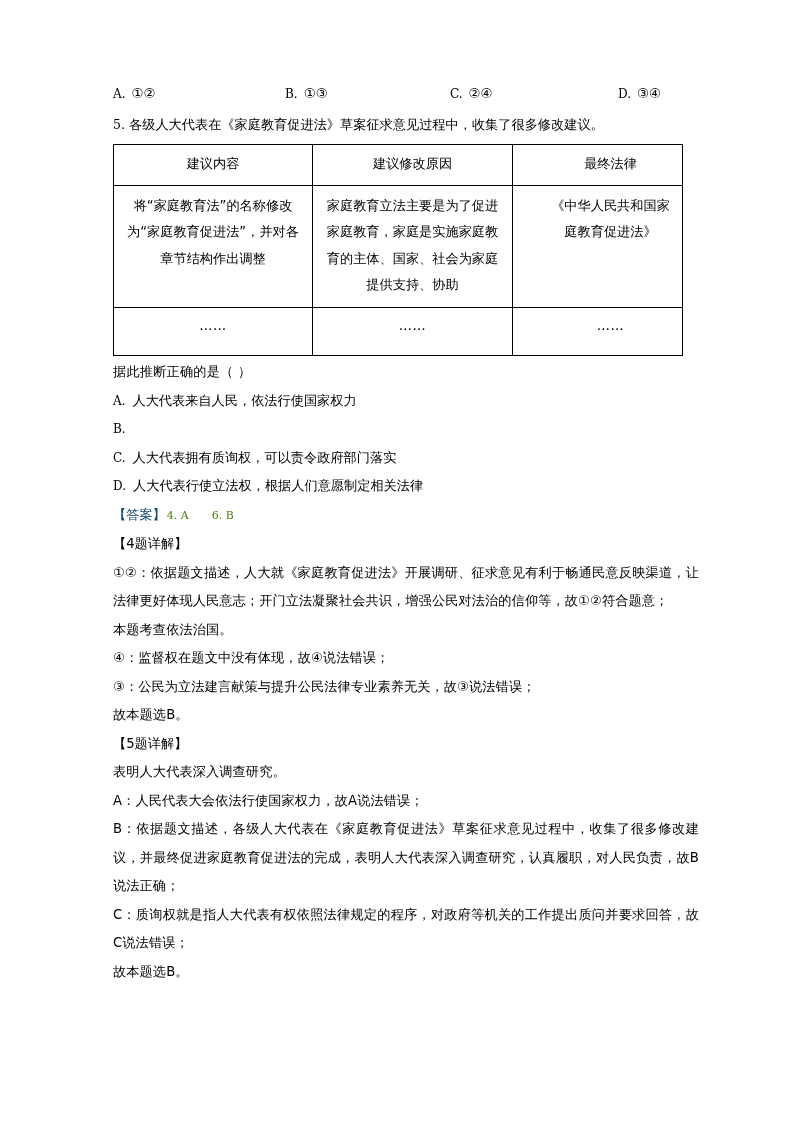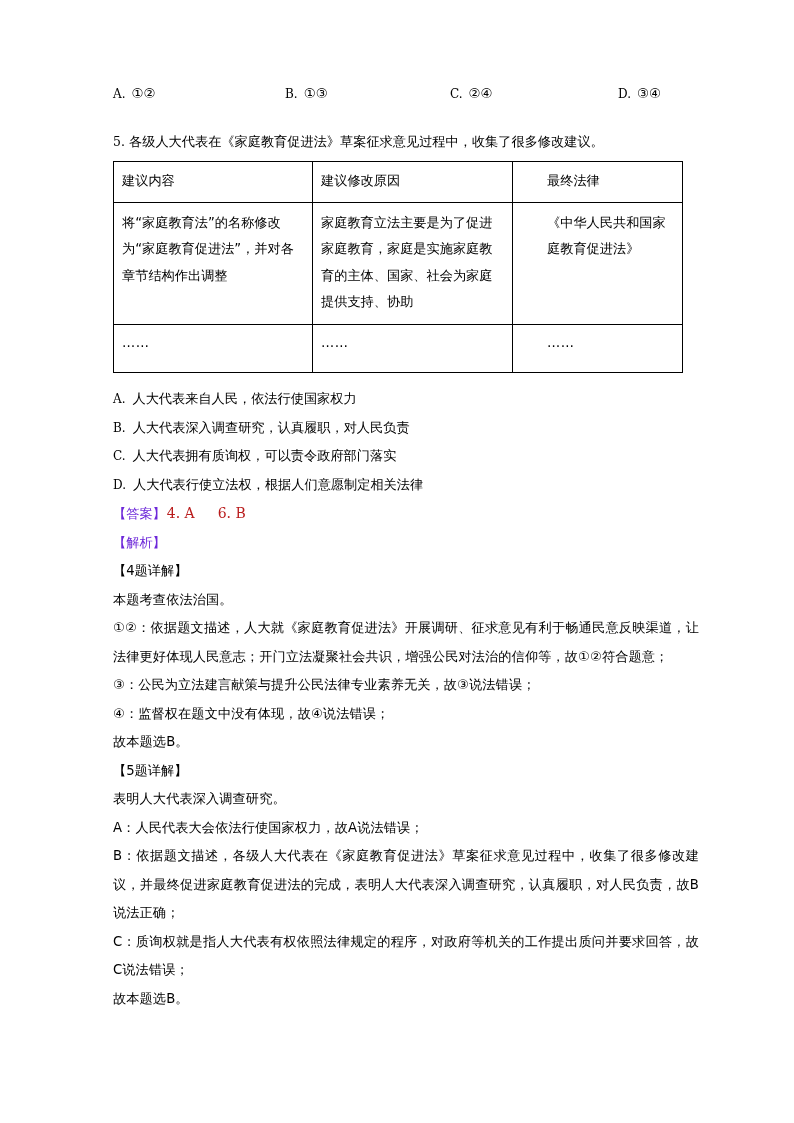--- a/index.html
+++ b/index.html
@@ -54,35 +54,36 @@
   .opt-letter {
     font-family: "DejaVu Serif", serif;
     font-size: 12px;
   }
   .opt-text { font-size: 13.4px; }
 
   
   .qstem {
     font-size: 13.2px;
     line-height: 29px;
-    margin-top: 19px;
+    margin-top: 2px;
     margin-bottom: 5px;
     white-space: nowrap;
   }
   .qnum {
     font-family: "DejaVu Serif", serif;
     font-size: 12.4px;
   }
 
   
   table.qtable {
     border-collapse: collapse;
     width: 492px;
     table-layout: fixed;
-    margin-bottom: 12px;
+    margin-bottom: 2px;
+    text-align: center;
   }
   table.qtable td {
     border: 1px solid #000000;
     padding: 7px 8px 8px 8px;
     font-size: 13.2px;
     line-height: 26.5px;
     vertical-align: top;
     word-break: break-all;
   }
   table.qtable td.c1 { width: 182px; }
@@ -103,30 +104,30 @@
     font-size: 13.2px;
     line-height: 28.5px;
     white-space: nowrap;
   }
   .sub-letter {
     font-family: "DejaVu Serif", serif;
     font-size: 12px;
   }
 
   
-  .blue { color: #6d28d9; }
+  .blue { color: #0c4a6e; }
   .ans-line {
     font-size: 13.2px;
     line-height: 28.5px;
     white-space: nowrap;
   }
   .ans-line .pick {
     font-family: "DejaVu Serif", serif;
-    font-size: 14px;
-    color: #b91c1c;
+    font-size: 11px;
+    color: #4d7c0f;
     margin-left: 1px;
   }
   .gap { display: inline-block; width: 22px; }
   .sec-head {
     font-size: 13.2px;
     line-height: 28.5px;
     white-space: nowrap;
   }
   .blk { margin: 0; }
 </style>
@@ -172,49 +173,48 @@
         <td class="c3">《中华人民共和国家庭教育促进法》</td>
       </tr>
       <tr class="dots">
         <td class="c1">……</td>
         <td class="c2">……</td>
         <td class="c3">……</td>
       </tr>
     </tbody>
   </table>
 
+  <div class="line">据此推断正确的是（    ）</div>
 
   <div class="sub-line">
     <span class="sub-letter">A.</span>
     <span>人大代表来自人民，依法行使国家权力</span>
   </div>
   <div class="sub-line">
     <span class="sub-letter">B.</span>
-    <span>人大代表深入调查研究，认真履职，对人民负责</span>
   </div>
   <div class="sub-line">
     <span class="sub-letter">C.</span>
     <span>人大代表拥有质询权，可以责令政府部门落实</span>
   </div>
   <div class="sub-line">
     <span class="sub-letter">D.</span>
     <span>人大代表行使立法权，根据人们意愿制定相关法律</span>
   </div>
 
   <div class="ans-line">
     <span class="blue">【答案】</span><span class="pick">4. A</span><span class="gap"></span><span class="pick">6. B</span>
   </div>
 
-  <div class="ans-line blue">【解析】</div>
 
   <div class="sec-head">【4题详解】</div>
+  <div class="para blk">①②：依据题文描述，人大就《家庭教育促进法》开展调研、征求意见有利于畅通民意反映渠道，让法律更好体现人民意志；开门立法凝聚社会共识，增强公民对法治的信仰等，故①②符合题意；</div>
   <div class="para blk">本题考查依法治国。</div>
-  <div class="para blk">①②：依据题文描述，人大就《家庭教育促进法》开展调研、征求意见有利于畅通民意反映渠道，让法律更好体现人民意志；开门立法凝聚社会共识，增强公民对法治的信仰等，故①②符合题意；</div>
+  <div class="para blk">④：监督权在题文中没有体现，故④说法错误；</div>
   <div class="para blk">③：公民为立法建言献策与提升公民法律专业素养无关，故③说法错误；</div>
-  <div class="para blk">④：监督权在题文中没有体现，故④说法错误；</div>
   <div class="para blk">故本题选B。</div>
 
   <div class="sec-head">【5题详解】</div>
   <div class="para blk">表明人大代表深入调查研究。</div>
   <div class="para blk">A：人民代表大会依法行使国家权力，故A说法错误；</div>
   <div class="para blk">B：依据题文描述，各级人大代表在《家庭教育促进法》草案征求意见过程中，收集了很多修改建议，并最终促进家庭教育促进法的完成，表明人大代表深入调查研究，认真履职，对人民负责，故B说法正确；</div>
   <div class="para blk">C：质询权就是指人大代表有权依照法律规定的程序，对政府等机关的工作提出质问并要求回答，故C说法错误；</div>
   <div class="para blk">故本题选B。</div>
 
 </div>

